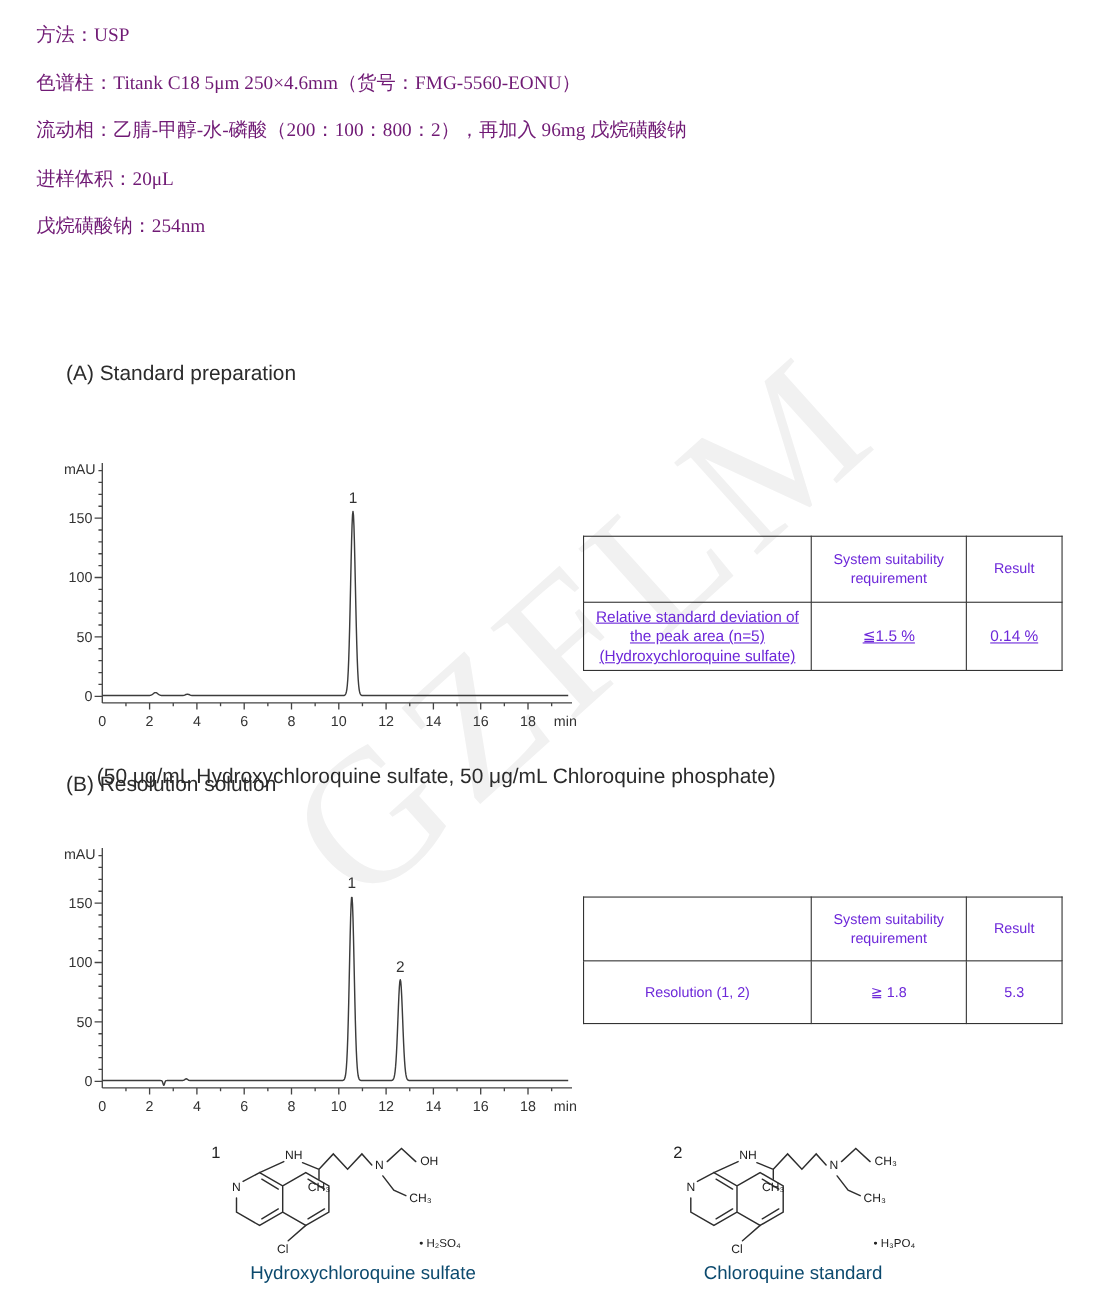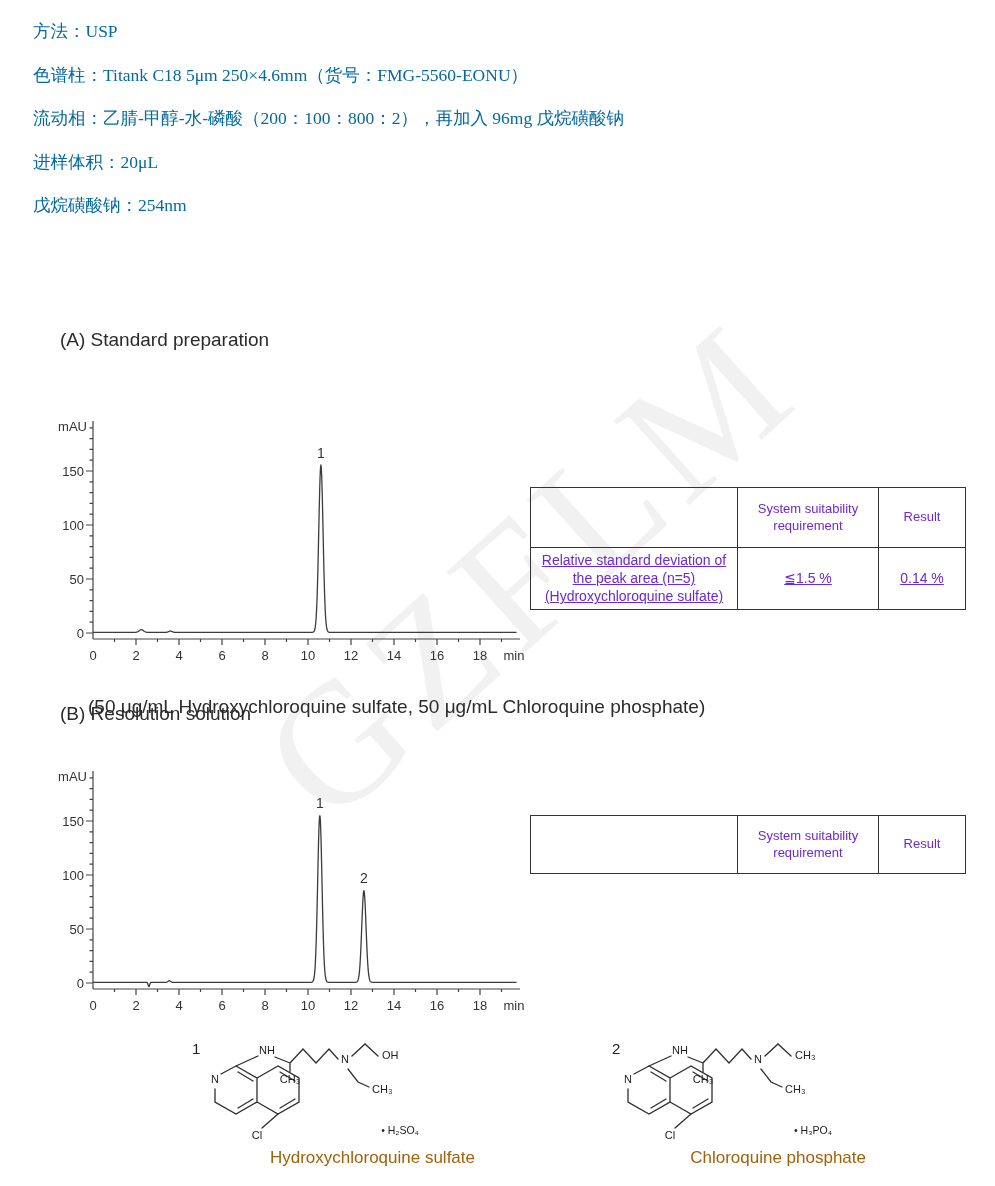--- a/index.html
+++ b/index.html
@@ -12,21 +12,21 @@
     position:absolute;left:120px;top:460px;width:820px;height:220px;
     display:flex;align-items:center;justify-content:center;
     transform:rotate(-42deg);transform-origin:center;
     font-family:"Liberation Serif","DejaVu Serif",serif;
     font-size:172px;letter-spacing:12px;color:#f1f1f1;
     user-select:none;z-index:0;white-space:nowrap;
   }
   
   #method{
     position:absolute;left:33px;top:10px;width:920px;z-index:1;
-    font-family:"Liberation Serif","DejaVu Serif",serif;font-size:17.5px;color:#0369a1;
+    font-family:"Liberation Serif","DejaVu Serif",serif;font-size:17.5px;color:#701a75;
   }
   #method p{margin:0;padding:0;height:43.5px;line-height:43.5px;white-space:nowrap;}
   .caret{display:inline-block;width:1px;height:19px;background:#000;vertical-align:-4px;margin-left:1px;}
   
   .sec-head{position:absolute;font-size:19px;color:#2b2b2b;z-index:1;white-space:nowrap;}
   .sec-sub{position:absolute;font-size:19px;color:#2b2b2b;z-index:1;white-space:nowrap;}
   
   svg.chart{position:absolute;z-index:1;overflow:visible;}
   svg.chart text{font-family:"Liberation Sans","DejaVu Sans",sans-serif;}
   
@@ -41,21 +41,21 @@
   table.suit .c1{width:207px;}
   table.suit .c2{width:141px;}
   table.suit .c3{width:87px;}
   #table-a th{height:53px;} #table-a td{height:50px;font-size:14px;text-decoration:underline;}
   #table-b th{height:51px;} #table-b td{height:50px;}
   
   svg.struct{position:absolute;z-index:1;overflow:visible;}
   svg.struct path{stroke:#2e2e2e;stroke-width:1.3;fill:none;stroke-linecap:round;}
   svg.struct text{font-family:"Liberation Sans","DejaVu Sans",sans-serif;fill:#222;}
   .struct-num{position:absolute;font-size:15px;color:#222;z-index:1;}
-  .struct-cap{position:absolute;font-size:17px;color:#a16207;text-align:right;z-index:1;}
+  .struct-cap{position:absolute;font-size:17px;color:#0c4a6e;text-align:center;z-index:1;}
 </style>
 </head>
 <body>
 
 <div id="page">
 
   <div id="watermark">GZFLM</div>
 
   <div id="method">
     <p><span>方法：USP</span></p>
@@ -138,20 +138,25 @@
         <col class="c1">
         <col class="c2">
         <col class="c3">
       </colgroup>
     <tbody>
         <tr>
       <th></th>
       <th>System suitability requirement</th>
       <th>Result</th>
     </tr>
+    <tr>
+      <td>Resolution (1, 2)</td>
+      <td>≧ 1.8</td>
+      <td>5.3</td>
+    </tr>
   </tbody>
     </table>
 
   <div class="struct-num" style="left:192px;top:1040px">1</div>
   <svg class="struct" style="left:185px;top:1032px" width="260" height="115" viewBox="0 0 260 115">
     <path d="M51 34 L72 46 L72 70 L51 82 L30 70 L30 57 M36 42 L51 34 M72 46 L93 34 L114 46 L114 70 L93 82 L72 70"></path>
     <path d="M53 40 L68 49 M68 67 L53 76 M95 40 L110 49 M110 67 L95 76"></path>
     <path d="M93 82 L77 96 M51 34 L73 24 M90 25 L105 31 M105 31 L105 40 M105 31 L118 17 L131 31 L144 17 L153 27 M167 24 L180 12 L193 24 M163 37 L173 50 L184 55"></path>
     <text x="30" y="51" text-anchor="middle" font-size="11">N</text>
     <text x="72" y="107" text-anchor="middle" font-size="11">Cl</text>
@@ -171,15 +176,15 @@
     <path d="M93 82 L77 96 M51 34 L73 24 M90 25 L105 31 M105 31 L105 40 M105 31 L118 17 L131 31 L144 17 L153 27 M167 24 L180 12 L193 24 M163 37 L173 50 L184 55"></path>
     <text x="30" y="51" text-anchor="middle" font-size="11">N</text>
     <text x="72" y="107" text-anchor="middle" font-size="11">Cl</text>
     <text x="82" y="22" text-anchor="middle" font-size="11">NH</text>
     <text x="105" y="51" text-anchor="middle" font-size="11">CH₃</text>
     <text x="160" y="31" text-anchor="middle" font-size="11">N</text>
     <text x="197" y="27" text-anchor="start" font-size="11">CH₃</text>
     <text x="187" y="61" text-anchor="start" font-size="11">CH₃</text>
     <text x="215" y="102" text-anchor="middle" font-size="10.5">• H₃PO₄</text>
   </svg>
-  <div class="struct-cap" style="left:576px;top:1148px;width:290px">Chloroquine phosphate</div>
+  <div class="struct-cap" style="left:576px;top:1148px;width:290px">Chloroquine standard</div>
 
 </div>
 
 </body></html>

